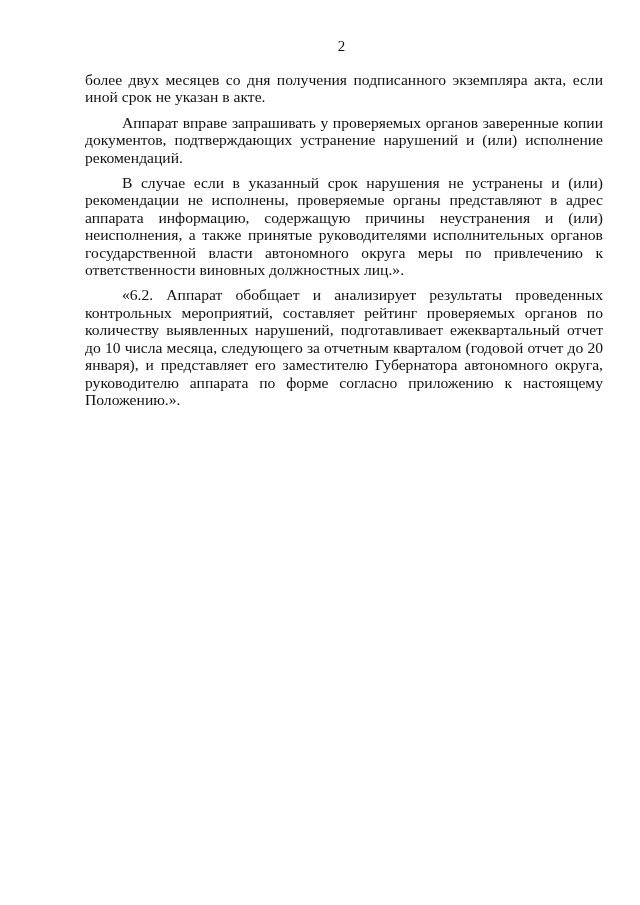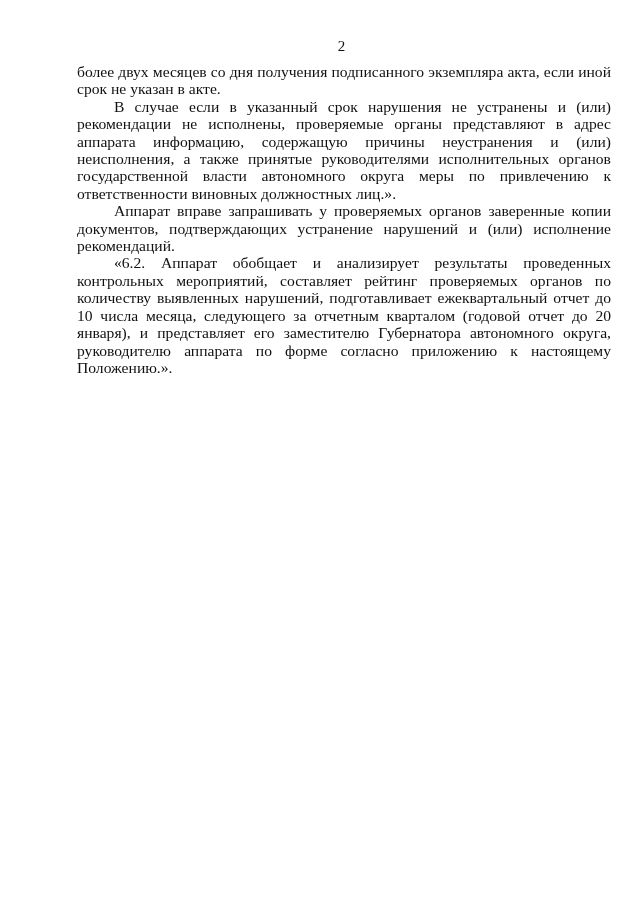--- a/index.html
+++ b/index.html
@@ -10,28 +10,28 @@
     font-family: "Liberation Serif", "DejaVu Serif", serif;
   }
   .page-number {
     position: absolute; top: 38px; left: 0; width: 683px;
     text-align: center; font-size: 15px; line-height: 17px;
   }
   .body-text {
     position: absolute; left: 77px; top: 63px; width: 534px;
     font-size: 15.6px; line-height: 17.4px;
   }
-  .para { margin: 0; text-align: justify; }
+  .para { margin: 8px; text-align: justify; }
   .para.indent { text-indent: 37px; }
 </style>
 </head>
 <body>
 
 <div class="page">
   <div class="page-number">2</div>
 
   <div class="body-text">
     <p class="para">более двух месяцев со дня получения подписанного экземпляра акта, если иной срок не указан в акте.</p>
+    <p class="para indent">Аппарат вправе запрашивать у проверяемых органов заверенные копии документов, подтверждающих устранение нарушений и (или) исполнение рекомендаций.</p>
     <p class="para indent">В случае если в указанный срок нарушения не устранены и (или) рекомендации не исполнены, проверяемые органы представляют в адрес аппарата информацию, содержащую причины неустранения и (или) неисполнения, а также принятые руководителями исполнительных органов государственной власти автономного округа меры по привлечению к ответственности виновных должностных лиц.».</p>
-    <p class="para indent">Аппарат вправе запрашивать у проверяемых органов заверенные копии документов, подтверждающих устранение нарушений и (или) исполнение рекомендаций.</p>
     <p class="para indent">«6.2. Аппарат обобщает и анализирует результаты проведенных контрольных мероприятий, составляет рейтинг проверяемых органов по количеству выявленных нарушений, подготавливает ежеквартальный отчет до 10 числа месяца, следующего за отчетным кварталом (годовой отчет до 20 января), и представляет его заместителю Губернатора автономного округа, руководителю аппарата по форме согласно приложению к настоящему Положению.».</p>
   </div>
 </div>
 
 </body></html>

